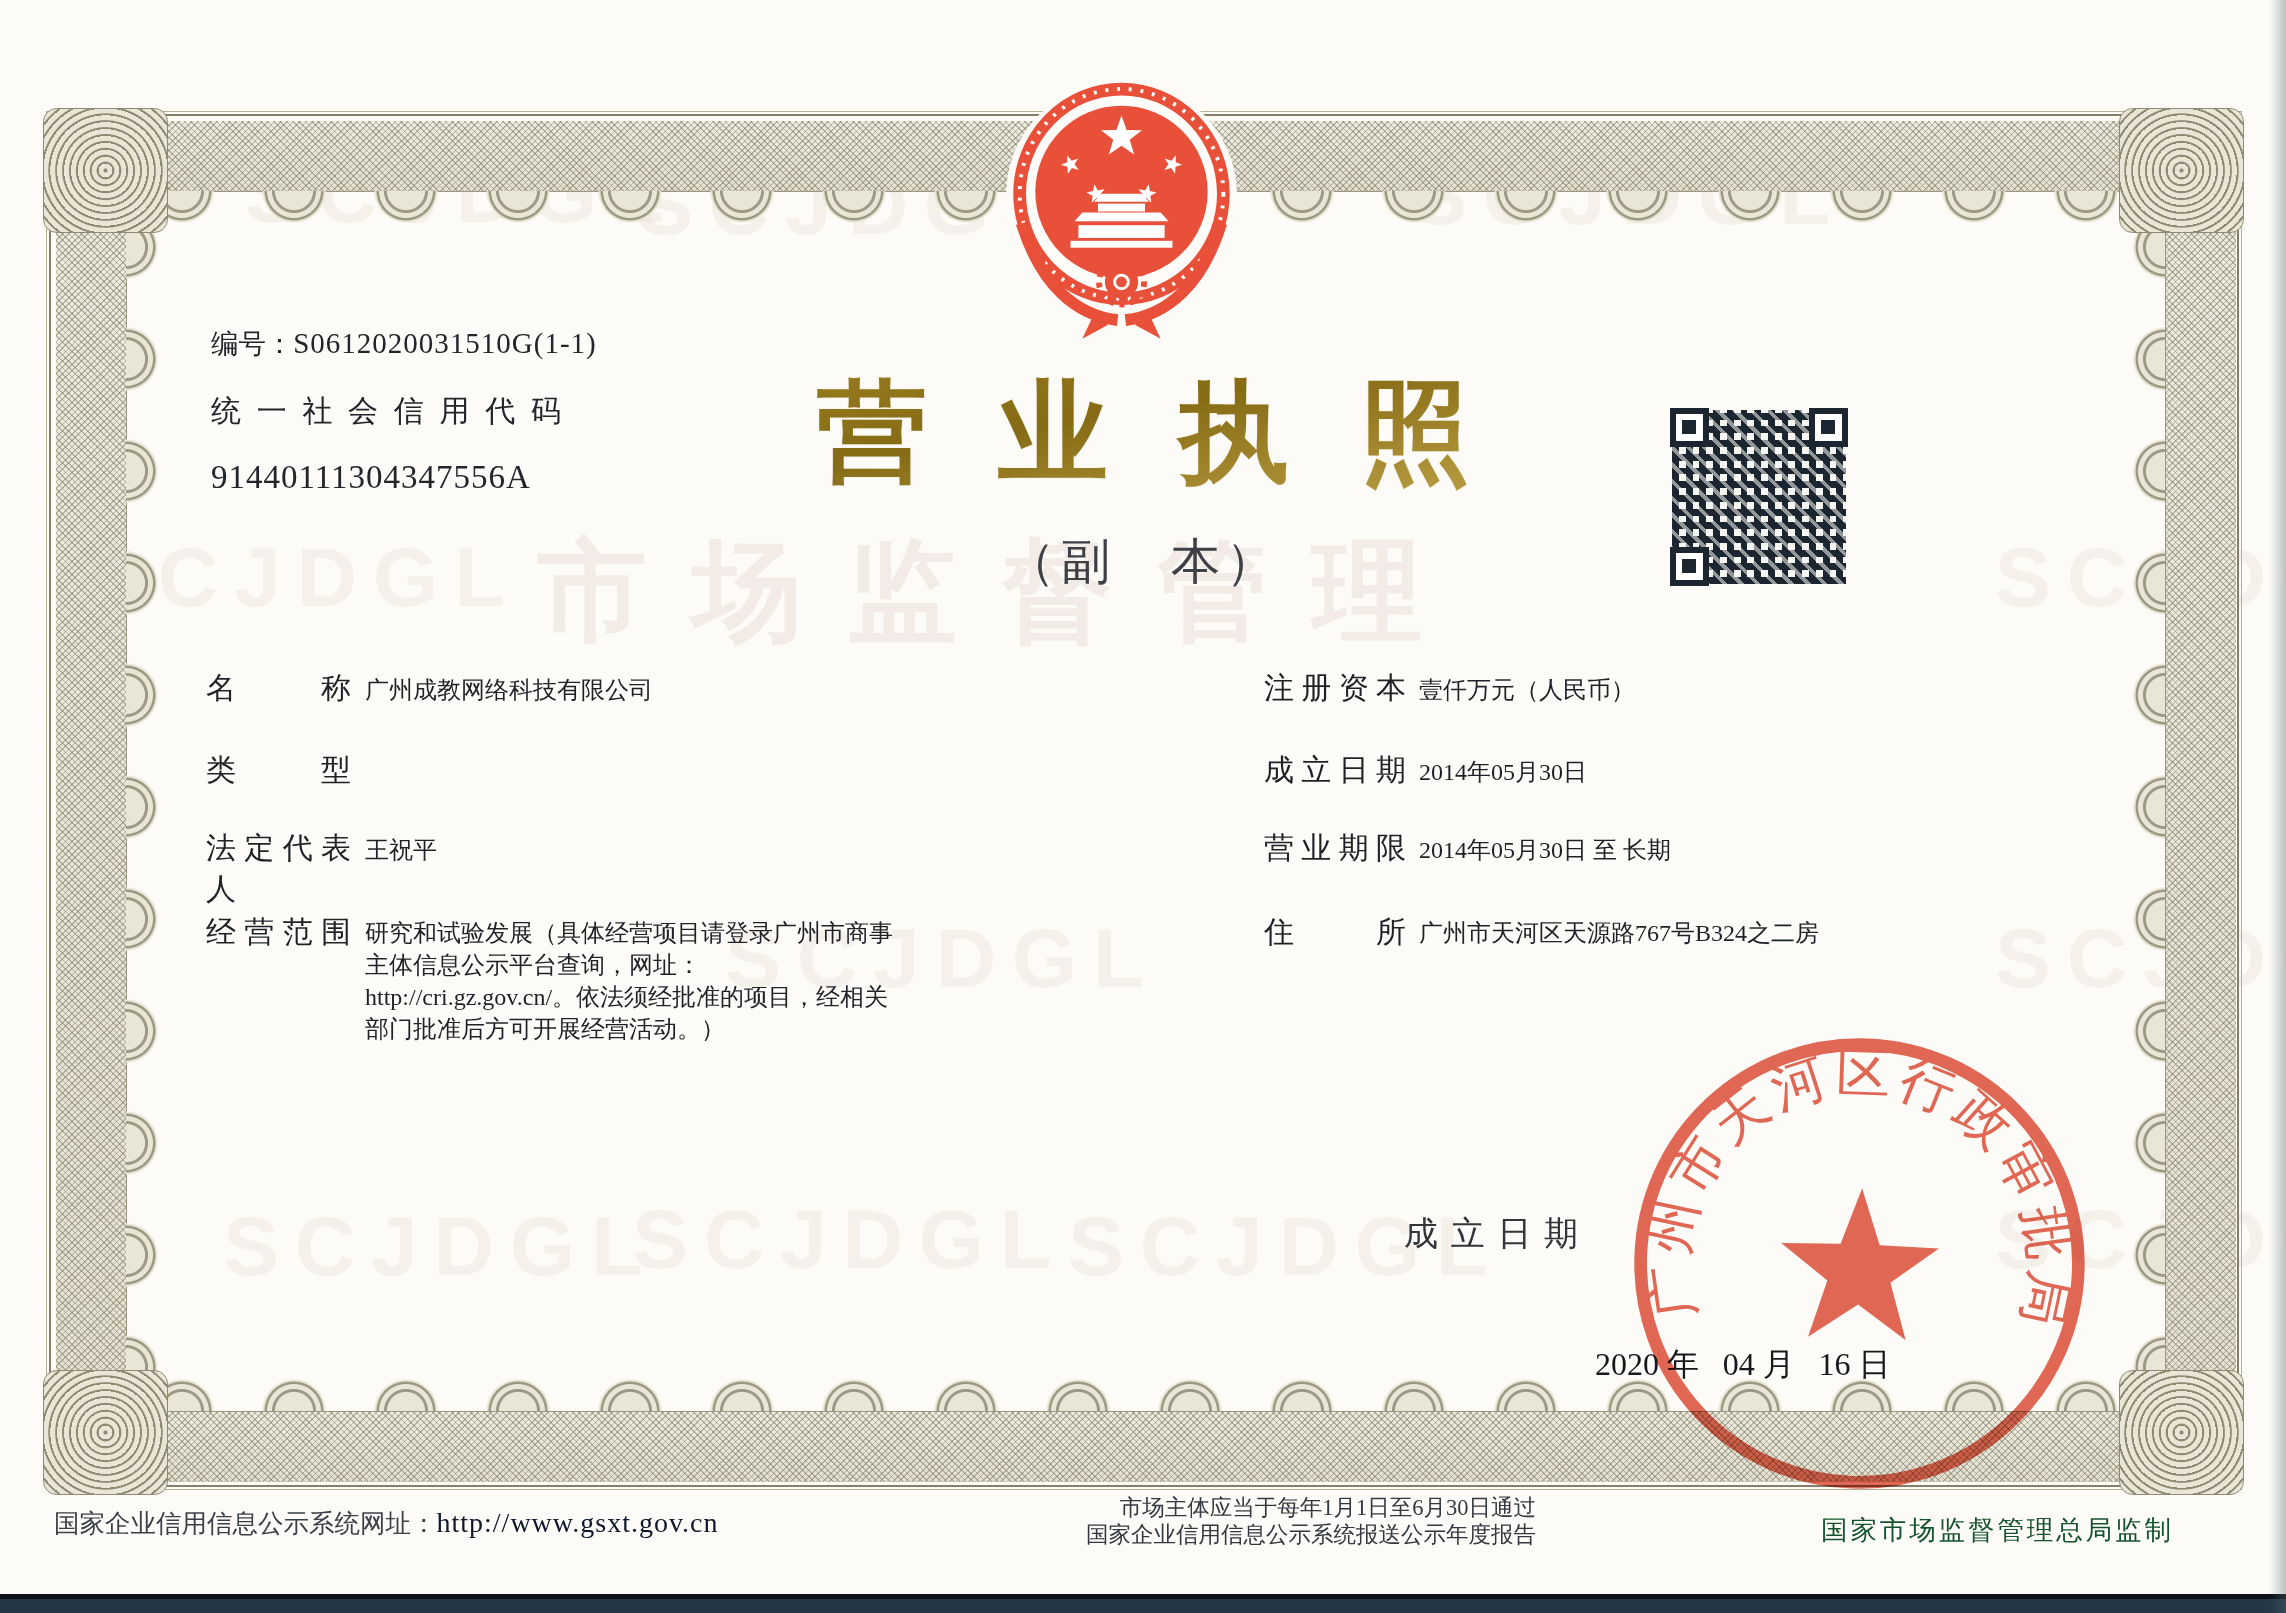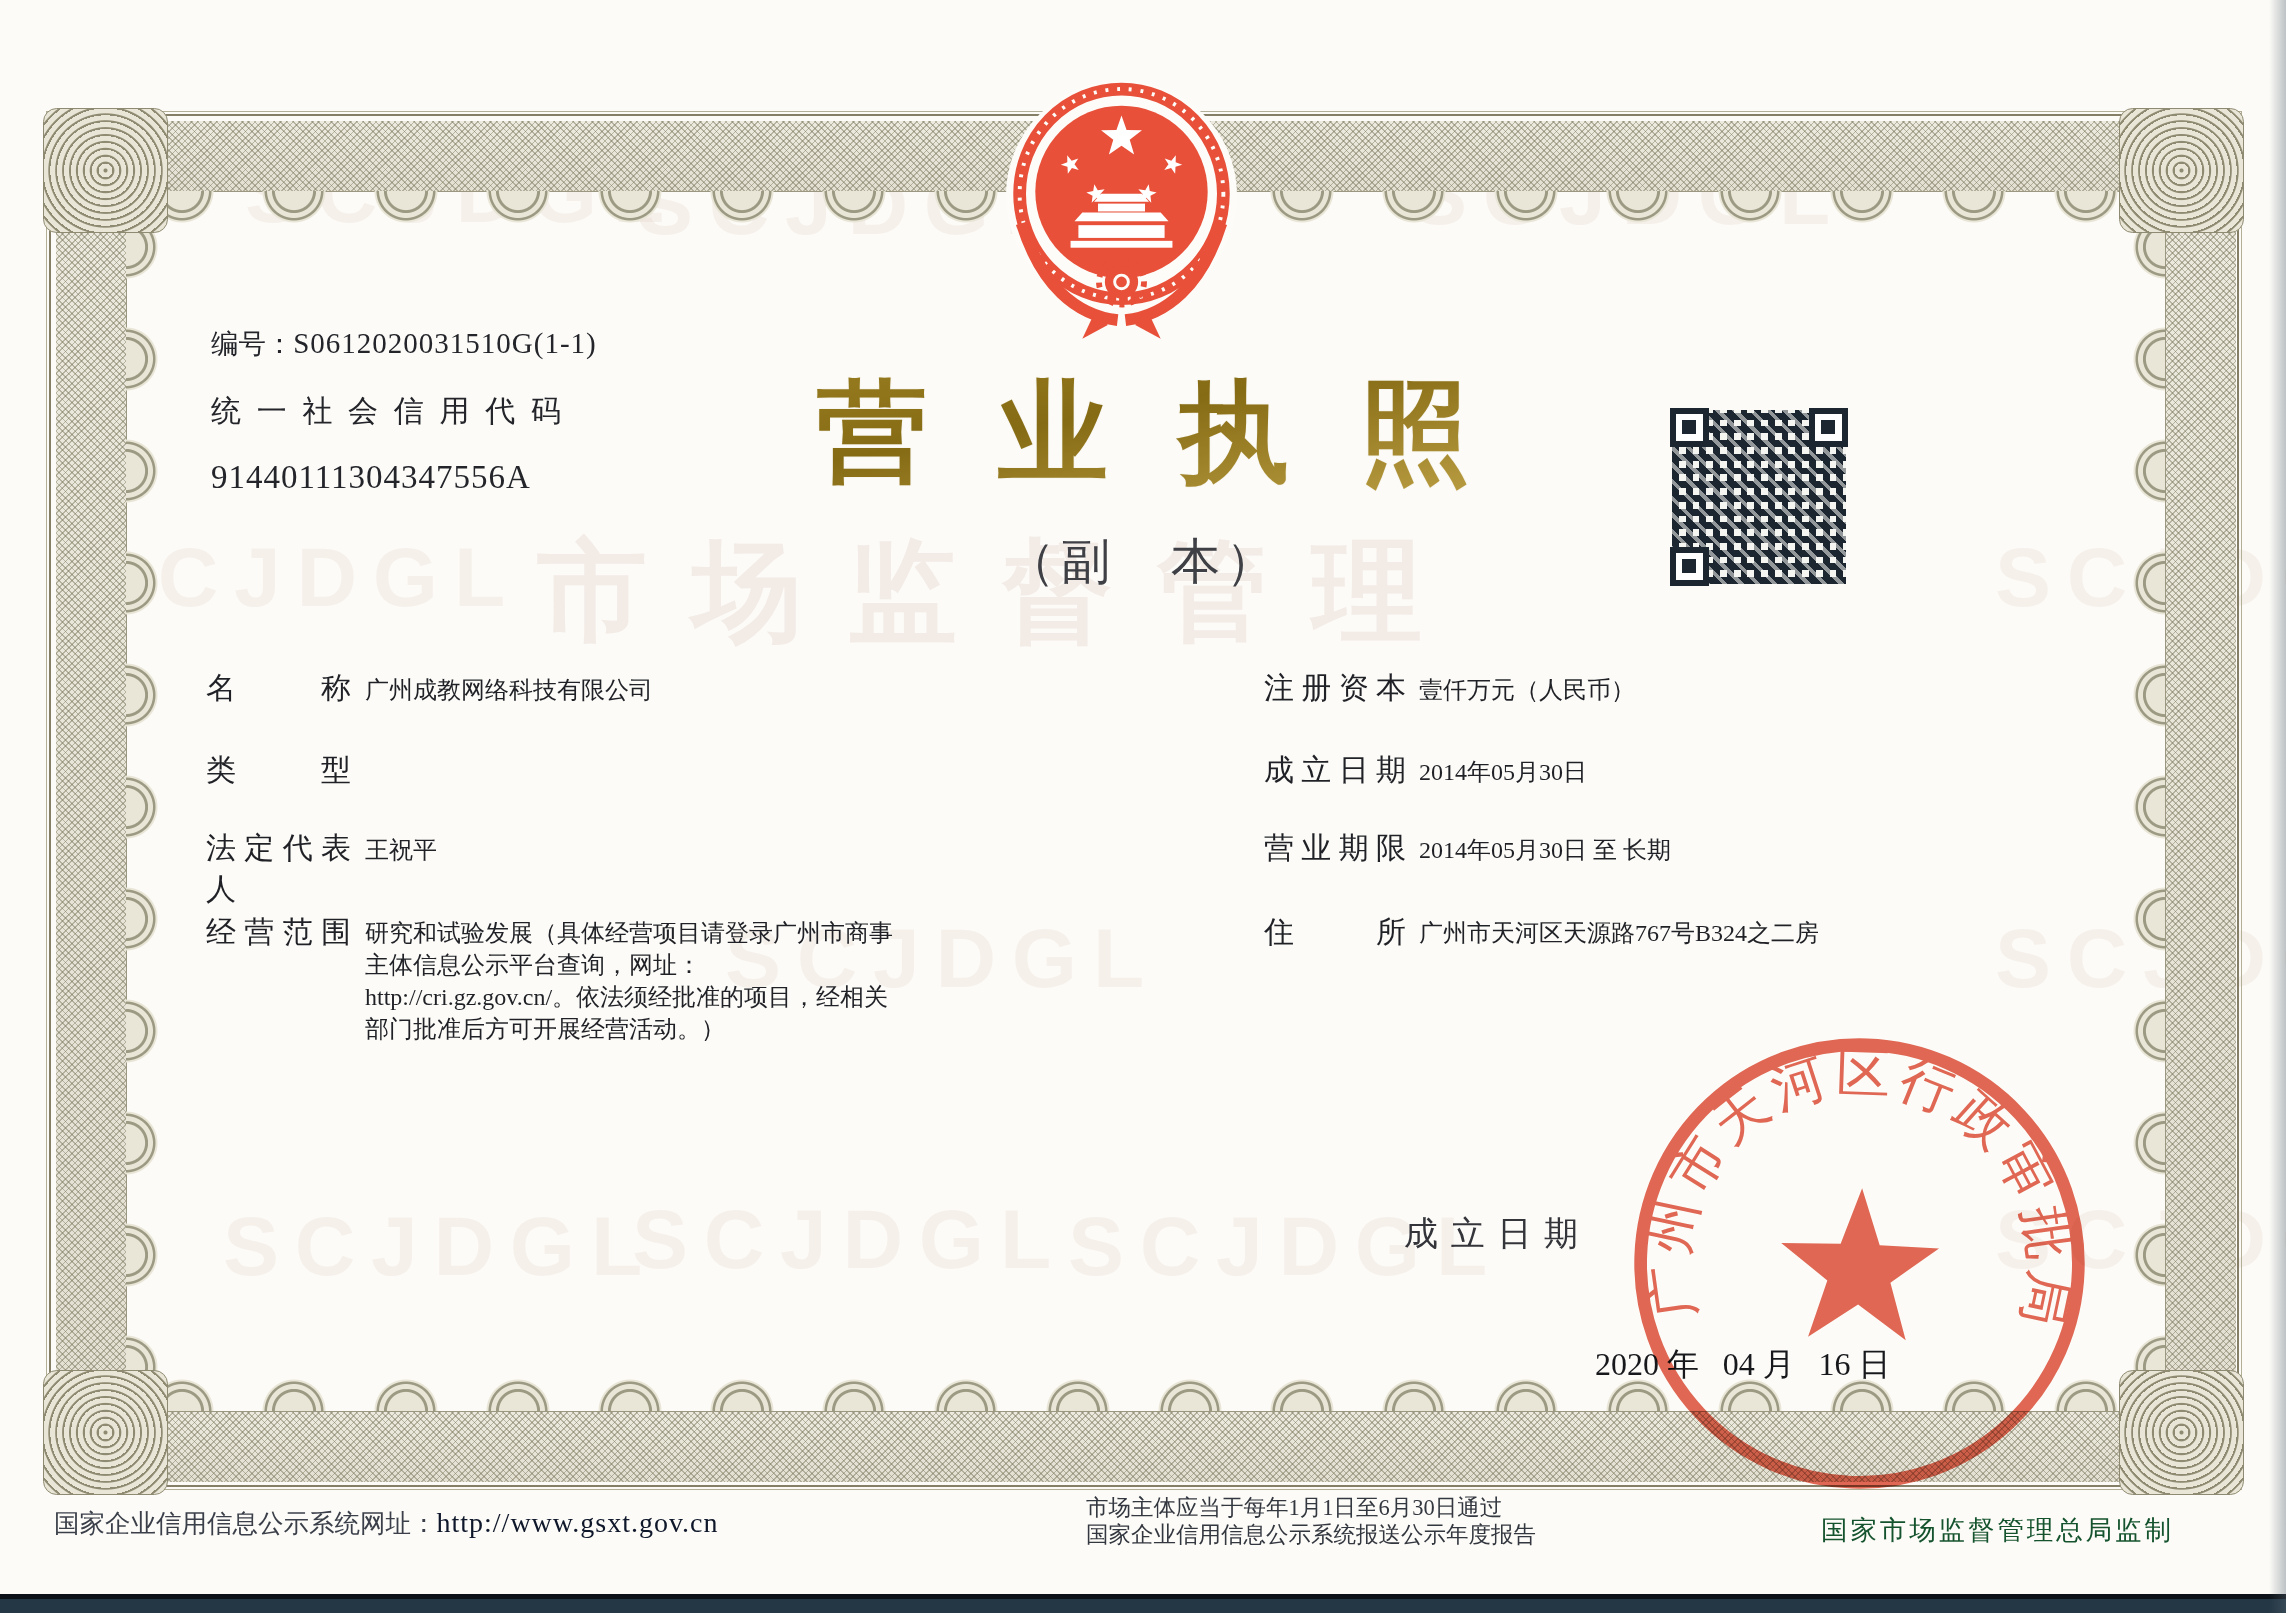--- a/index.html
+++ b/index.html
@@ -86,21 +86,21 @@
   .registrar{position:absolute;left:1404px;top:1211px;font-size:34px;letter-spacing:12.7px;
       color:#33353a;z-index:2;white-space:nowrap;}
   .datebar{position:absolute;left:1595px;top:1343px;font-size:32px;color:#17181c;z-index:2;white-space:nowrap;}
   .datebar span{margin-right:15.7px;}
   .seal{position:absolute;left:1625px;top:1029px;width:469px;height:469px;z-index:4;
       opacity:.85;mix-blend-mode:multiply;transform:rotate(2deg);}
 
   
   .foot-left{position:absolute;left:54px;top:1506px;font-size:25.5px;color:#3a3f49;z-index:2;white-space:nowrap;}
   .foot-left .url{font-size:28px;letter-spacing:1px;color:#0f172a;}
-  .foot-center{position:absolute;left:1086px;top:1494px;font-size:22.5px;line-height:27.4px;color:#33373f;z-index:2;}
+  .foot-center{position:absolute;left:1086px;top:1494px;font-size:22.5px;line-height:27.4px;color:#33373f;z-index:2;text-align:right;}
   .foot-right{position:absolute;left:1821px;top:1512px;font-size:26.5px;letter-spacing:2.9px;color:#14532d;z-index:2;white-space:nowrap;}
 
   
   .scan-bottom{position:absolute;left:0;bottom:0;width:100%;height:13.7px;background:#243744;z-index:5;}
   .scan-line{position:absolute;left:0;bottom:13.7px;width:100%;height:4.9px;background:#0c1217;z-index:5;}
   .scan-right{position:absolute;right:0;top:0;width:17.6px;height:100%;z-index:5;
       background:linear-gradient(to right, rgba(0,0,0,0), rgba(85,100,112,.4));}
 </style>
 </head>
 <body>

